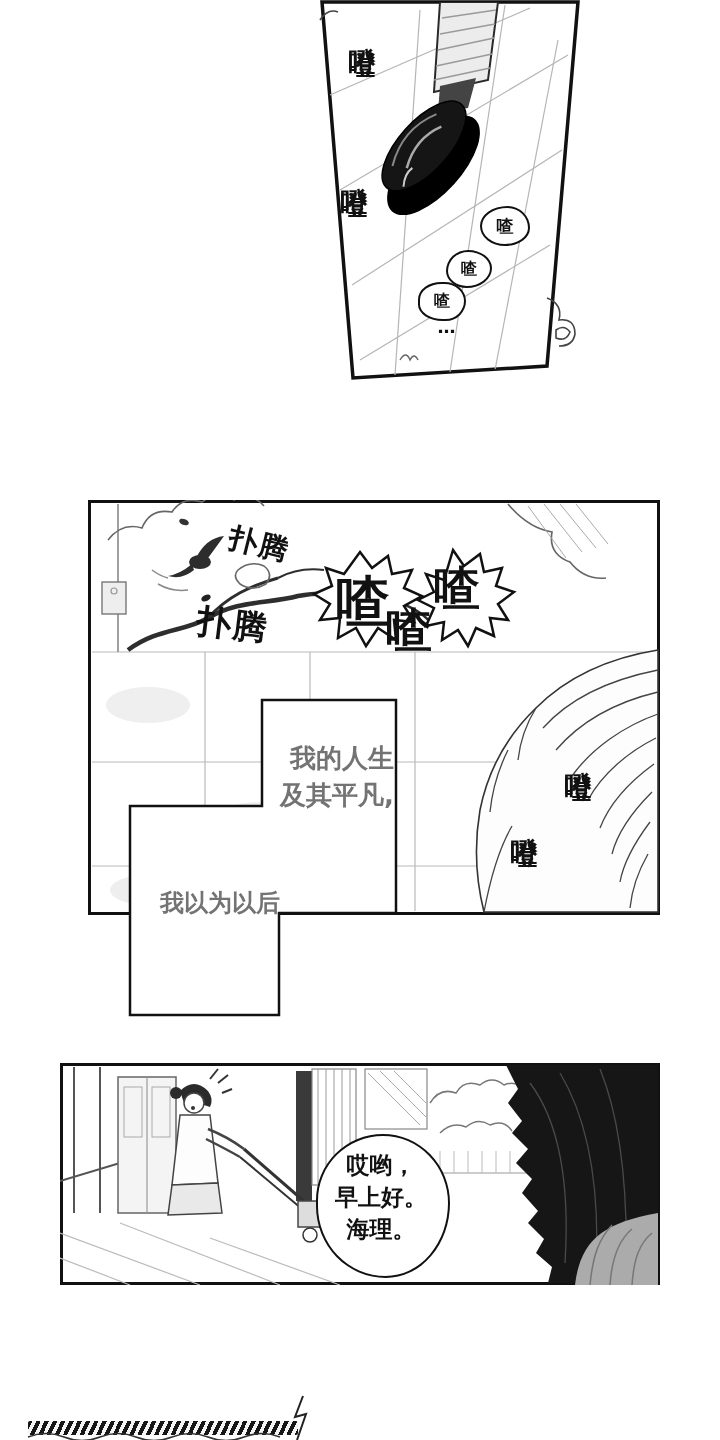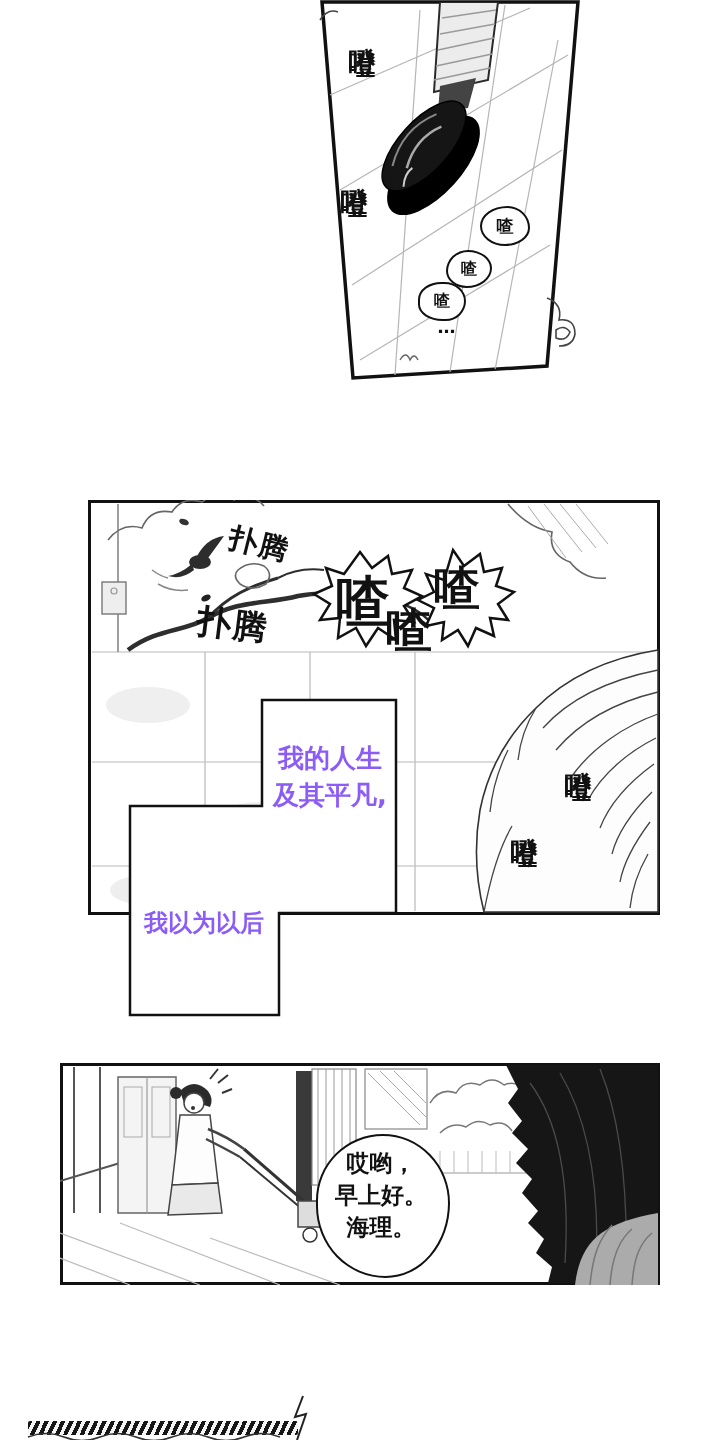--- a/index.html
+++ b/index.html
@@ -8,35 +8,35 @@
     font-family:"DejaVu Sans",sans-serif;color:#111;
   }
   .abs{position:absolute;}
   .sfx{font-weight:900;color:#111;white-space:nowrap;z-index:6;}
   .vert{writing-mode:vertical-rl;text-orientation:upright;letter-spacing:0.12em;}
   .bubble{
     position:absolute;background:#fff;border:2.5px solid #111;
     display:flex;align-items:center;justify-content:center;
     font-weight:800;z-index:6;
   }
-  .caption-text{position:absolute;z-index:7;text-align:center;font-weight:700;color:#8b5cf6;}
+  .caption-text{position:absolute;z-index:7;text-align:right;font-weight:700;color:#737373;}
   .speech-text{position:absolute;z-index:7;text-align:center;font-weight:700;color:#111;}
   .panel-svg{position:absolute;z-index:2;}
   .overlay-svg{position:absolute;z-index:5;}
   #hatch-bar{
     position:absolute;left:28px;top:1421px;width:270px;height:14px;z-index:3;
     background:repeating-linear-gradient(115deg,#161616 0 4px,#f5f5f5 4px 7.5px);
     border-radius:2px;
   }
   #speech-bubble{
     position:absolute;left:256px;top:71px;width:130px;height:140px;
     background:#fff;border:2.5px solid #111;border-radius:50% 50% 48% 52% / 46% 48% 52% 50%;
     z-index:5;
   }
-  #panel3-box{position:absolute;left:60px;top:1063px;width:600px;height:222px;z-index:2;font-family:Liberation Mono, monospace;}
+  #panel3-box{position:absolute;left:60px;top:1063px;width:600px;height:222px;z-index:2;}
 </style>
 </head>
 <body>
 
 <div id="page">
 
   <svg class="panel-svg" style="left:300px;top:0px;" width="292" height="385" viewBox="0 0 292 385">
     <defs>
       <clipPath id="p1clip">
           <polygon points="22,2 278,2 247,366 53,378"></polygon>
@@ -171,21 +171,21 @@
   <div class="abs sfx vert" style="left:560px;top:750px;font-size:27px;">噔噔</div>
   <div class="abs sfx vert" style="left:506px;top:816px;font-size:27px;">噔噔</div>
 
   <svg class="overlay-svg" style="left:120px;top:690px;" width="290" height="335" viewBox="0 0 290 335">
     <polygon points="142,10 276,10 276,223 159,223 159,325 10,325 10,116 142,116" fill="#ffffff" stroke="#111" stroke-width="2.5"></polygon>
   </svg>
   <div class="caption-text" style="left:266px;top:740px;width:128px;font-size:26px;line-height:37px;">
     <div>我的人生</div>
     <div>及其平凡,</div>
   </div>
-  <div class="caption-text" style="left:128px;top:886px;width:152px;font-size:24px;line-height:34px;margin-top:20px;">
+  <div class="caption-text" style="left:128px;top:886px;width:152px;font-size:24px;line-height:34px;">
     <div>我以为以后</div>
   </div>
 
   <div id="panel3-box">
     <svg style="position:absolute;left:0;top:0;" width="600" height="222" viewBox="0 0 600 222">
       <rect x="1.5" y="1.5" width="597" height="219" fill="#ffffff" stroke="#111" stroke-width="3"></rect>
 
       <g stroke="#bbb" stroke-width="1.2">
         <path d="M0,170 L140,222"></path>
           <path d="M0,195 L70,222"></path>

